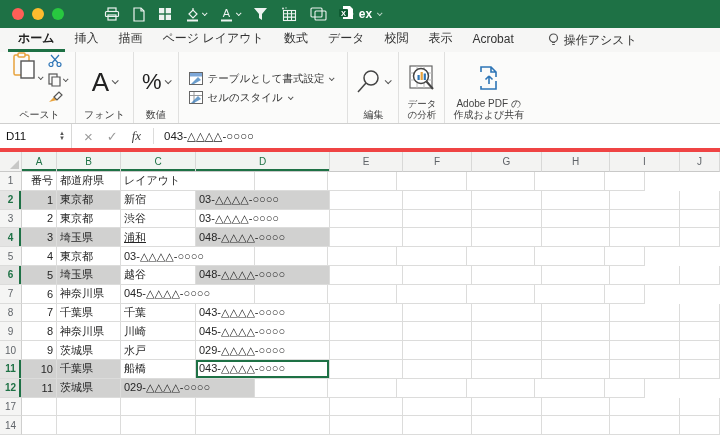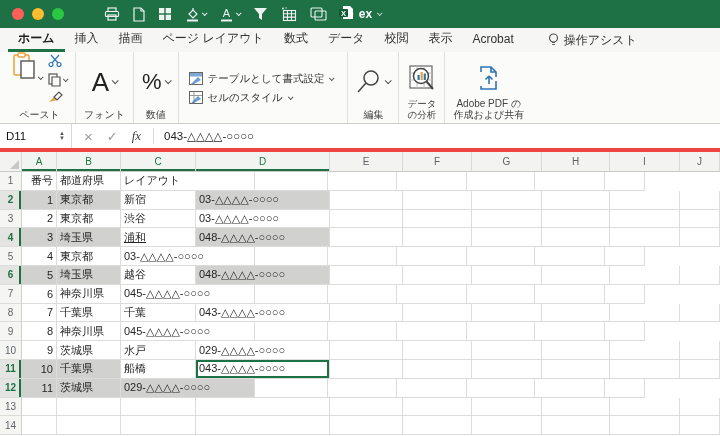--- a/index.html
+++ b/index.html
@@ -431,20 +431,21 @@
         <div class="cell" style="width: 69px;"></div>
         <div class="cell" style="width: 70px;"></div>
         <div class="cell" style="width: 68px;"></div>
         <div class="cell" style="width: 70px;"></div>
         <div class="cell" style="width: 40px;"></div>
       </div>
       <div class="grow">
         <div class="rhead" style="width: 22px;">9</div>
         <div class="cell num" style="width: 35px;">8</div>
         <div class="cell" style="width: 64px;">神奈川県</div>
+        <div class="cell" style="width: 75px;">川崎</div>
         <div class="cell" style="width: 134px;">045-△△△△-○○○○</div>
         <div class="cell" style="width: 73px;"></div>
         <div class="cell" style="width: 69px;"></div>
         <div class="cell" style="width: 70px;"></div>
         <div class="cell" style="width: 68px;"></div>
         <div class="cell" style="width: 70px;"></div>
         <div class="cell" style="width: 40px;"></div>
       </div>
       <div class="grow">
         <div class="rhead" style="width: 22px;">10</div>
@@ -478,21 +479,21 @@
         <div class="cell sel" style="width: 64px;">茨城県</div>
         <div class="cell sel" style="width: 134px;">029-△△△△-○○○○</div>
         <div class="cell" style="width: 73px;"></div>
         <div class="cell" style="width: 69px;"></div>
         <div class="cell" style="width: 70px;"></div>
         <div class="cell" style="width: 68px;"></div>
         <div class="cell" style="width: 70px;"></div>
         <div class="cell" style="width: 40px;"></div>
       </div>
       <div class="grow">
-        <div class="rhead" style="width: 22px;">13</div>
+        <div class="rhead" style="width: 22px;">17</div>
         <div class="cell num" style="width: 35px;"></div>
         <div class="cell" style="width: 64px;"></div>
         <div class="cell" style="width: 75px;"></div>
         <div class="cell" style="width: 134px;"></div>
         <div class="cell" style="width: 73px;"></div>
         <div class="cell" style="width: 69px;"></div>
         <div class="cell" style="width: 70px;"></div>
         <div class="cell" style="width: 68px;"></div>
         <div class="cell" style="width: 70px;"></div>
         <div class="cell" style="width: 40px;"></div>

